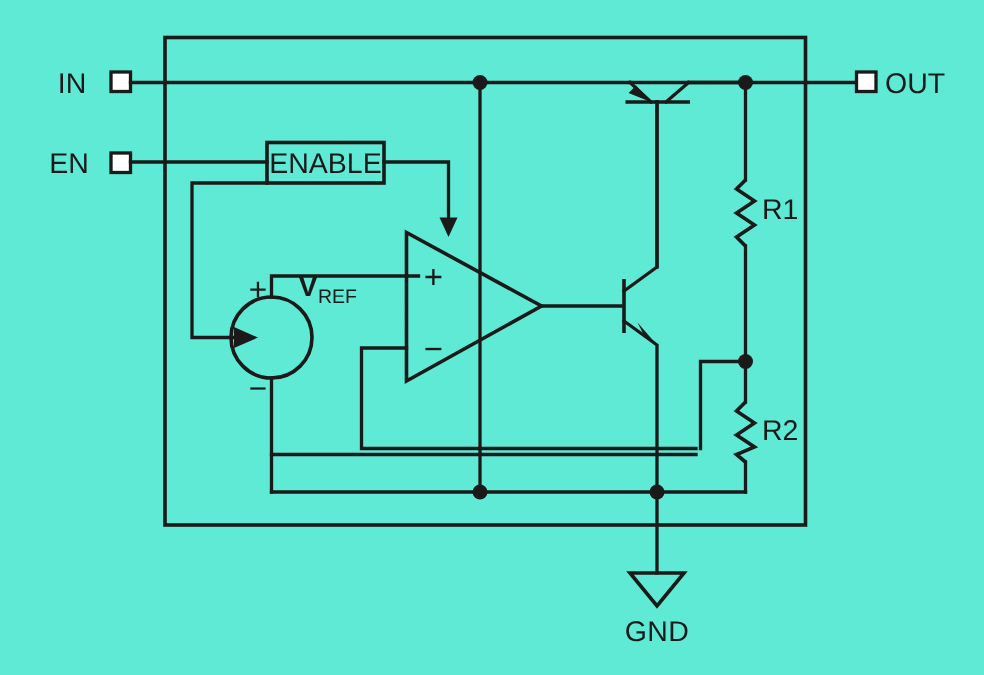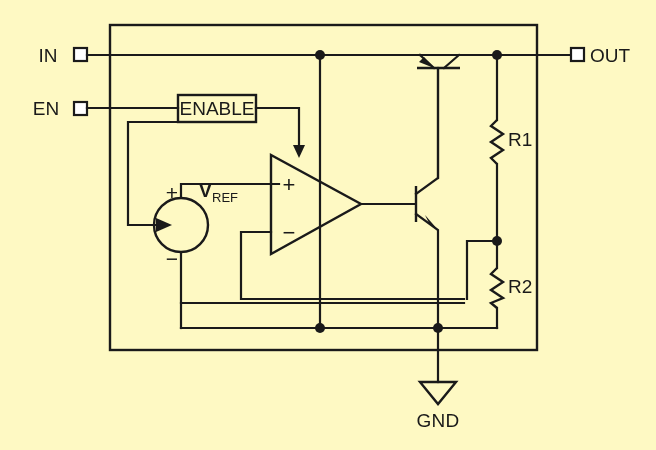--- a/index.html
+++ b/index.html
@@ -10,21 +10,21 @@
   body {
     width: 656px;
     height: 450px;
     font-family: "Liberation Sans", sans-serif;
     overflow: hidden;
   }
   #schematic-root {
     position: relative;
     width: 656px;
     height: 450px;
-    background: #fef9c3;
+    background: #5eead4;
   }
   svg.sch {
     display: block;
     width: 656px;
     height: 450px;
   }
   .wire {
     stroke: #1a1a1a;
     stroke-width: 2.2;
     fill: none;

